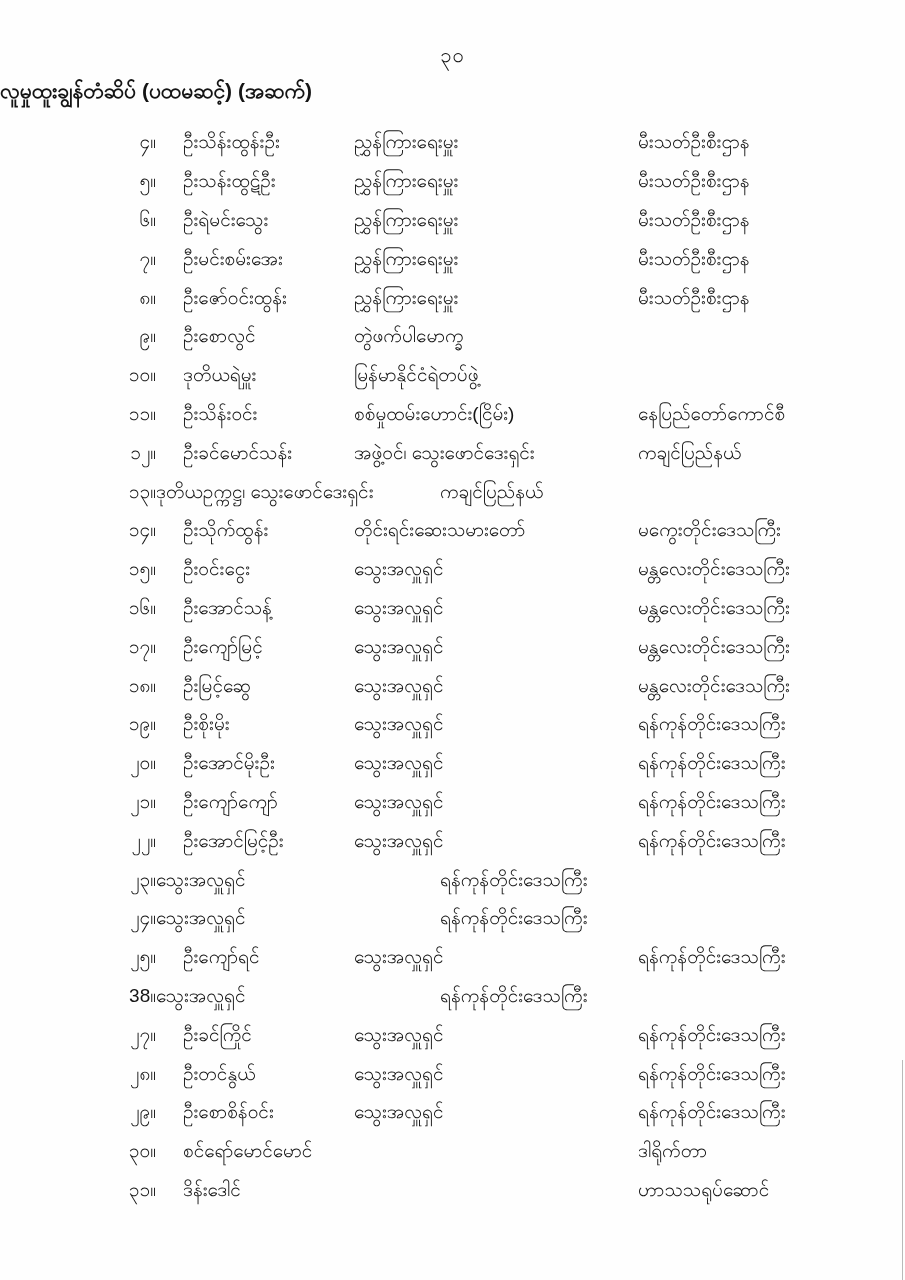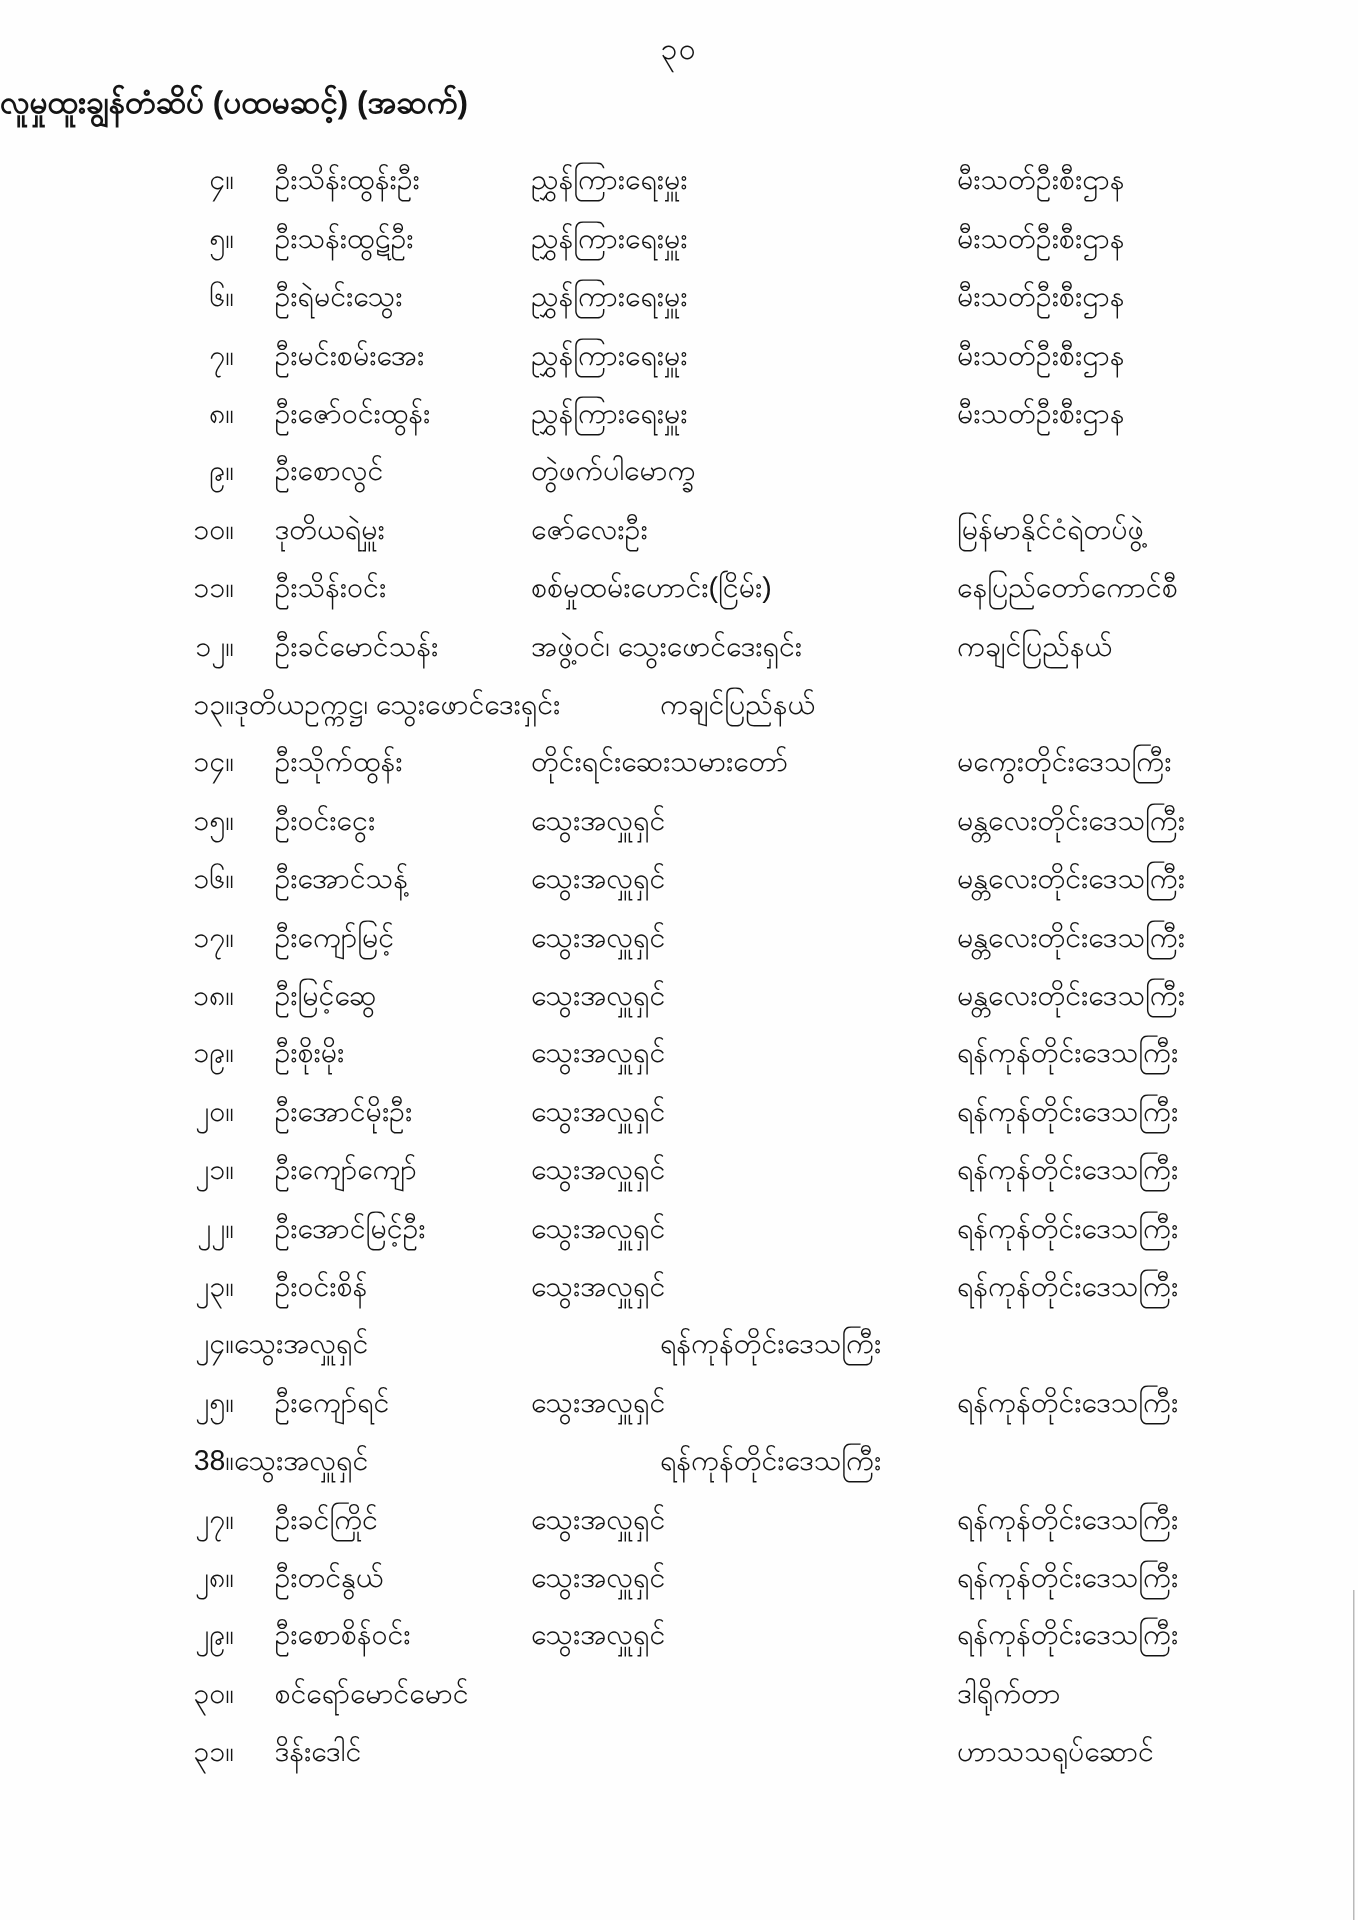--- a/index.html
+++ b/index.html
@@ -18,21 +18,21 @@
   }
   .scan-edge {
     position: absolute;
     right: 2px;
     top: 1060px;
     width: 1px;
     height: 220px;
     background: #b9b9b9;
   }
   .page {
-    padding-top: 18px;
+    padding-top: 40px;
   }
   .page-number {
     text-align: center;
     font-size: 20px;
     line-height: 30px;
     letter-spacing: 1px;
   }
   .page-title {
     text-align: left;
     font-size: 21px;
@@ -107,21 +107,20 @@
       <div class="c-org">မီးသတ်ဦးစီးဌာန</div>
     </div>
     <div class="row">
       <div class="c-num">၉။</div>
       <div class="c-name">ဦးစောလွင်</div>
       <div class="c-pos">တွဲဖက်ပါမောက္ခ</div>
     </div>
     <div class="row">
       <div class="c-num">၁၀။</div>
       <div class="c-name">ဒုတိယရဲမှူး</div>
-      <div class="c-pos">ဇော်လေးဦး</div>
       <div class="c-org">မြန်မာနိုင်ငံရဲတပ်ဖွဲ့</div>
     </div>
     <div class="row">
       <div class="c-num">၁၁။</div>
       <div class="c-name">ဦးသိန်းဝင်း</div>
       <div class="c-pos">စစ်မှုထမ်းဟောင်း(ငြိမ်း)</div>
       <div class="c-org">နေပြည်တော်ကောင်စီ</div>
     </div>
     <div class="row">
       <div class="c-num">၁၂။</div>
@@ -183,21 +182,20 @@
       <div class="c-org">ရန်ကုန်တိုင်းဒေသကြီး</div>
     </div>
     <div class="row">
       <div class="c-num">၂၂။</div>
       <div class="c-name">ဦးအောင်မြင့်ဦး</div>
       <div class="c-pos">သွေးအလှူရှင်</div>
       <div class="c-org">ရန်ကုန်တိုင်းဒေသကြီး</div>
     </div>
     <div class="row">
       <div class="c-num">၂၃။</div>
-      <div class="c-name">ဦးဝင်းစိန်</div>
       <div class="c-pos">သွေးအလှူရှင်</div>
       <div class="c-org">ရန်ကုန်တိုင်းဒေသကြီး</div>
     </div>
     <div class="row">
       <div class="c-num">၂၄။</div>
       <div class="c-pos">သွေးအလှူရှင်</div>
       <div class="c-org">ရန်ကုန်တိုင်းဒေသကြီး</div>
     </div>
     <div class="row">
       <div class="c-num">၂၅။</div>

